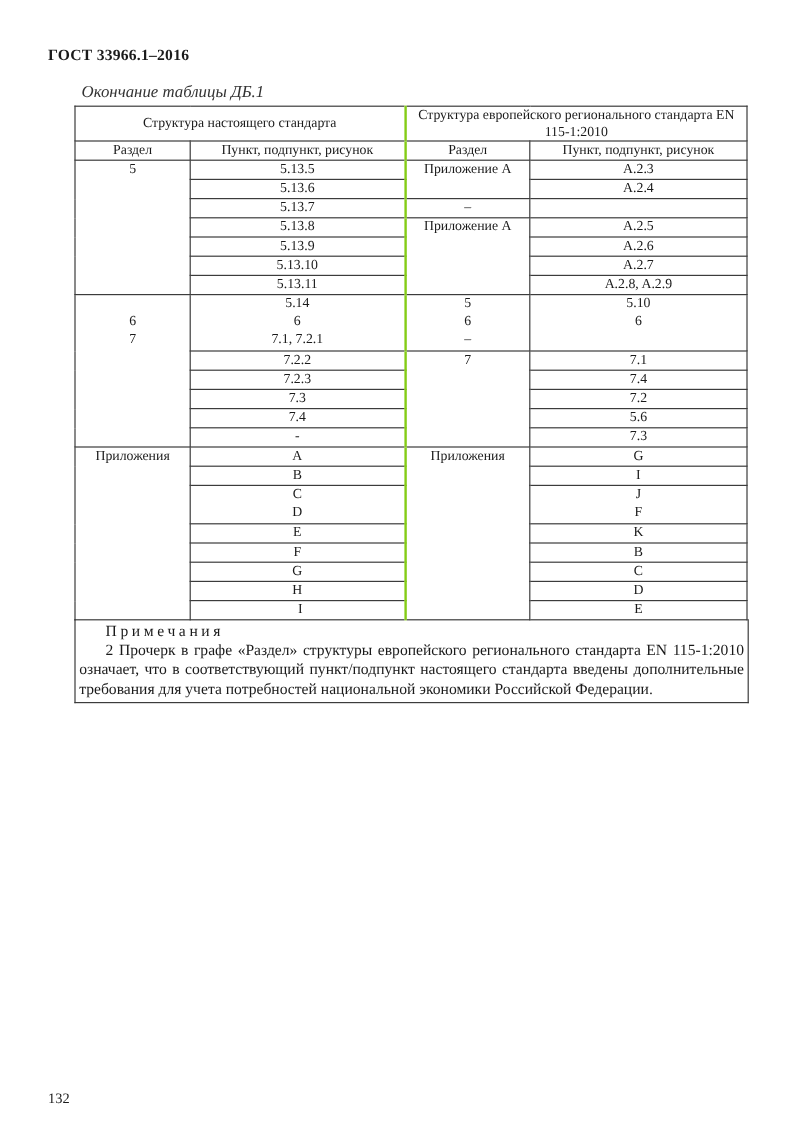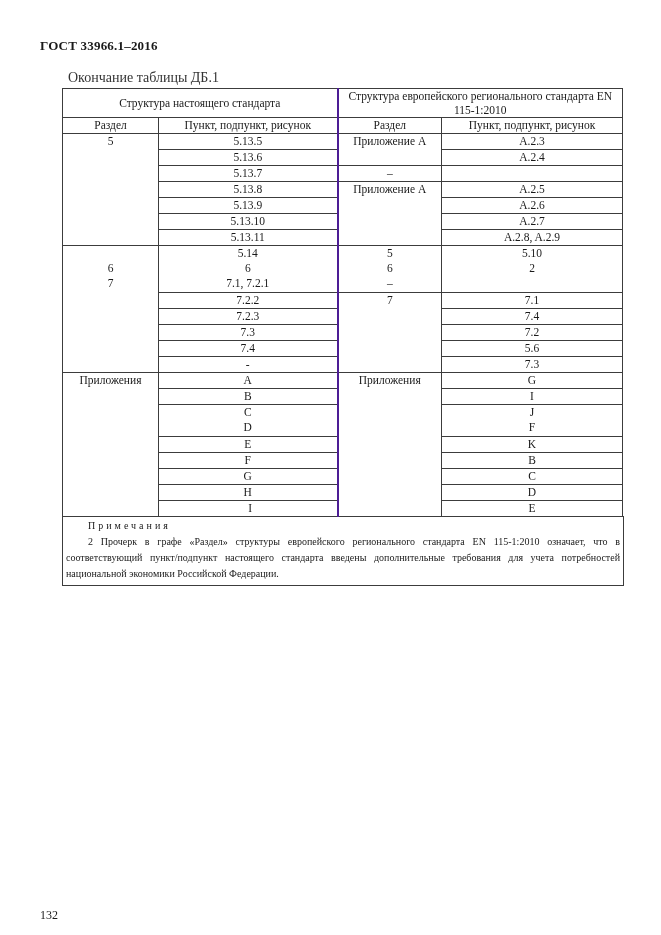--- a/index.html
+++ b/index.html
@@ -1,29 +1,29 @@
 <!DOCTYPE html>
 <html><head>
 <meta charset="utf-8">
 <style>
   html, body { margin: 0; padding: 0; background: #ffffff; }
   body { width: 661px; height: 935px; position: relative; overflow: hidden;
          font-family: "Liberation Serif", "DejaVu Serif", serif; color: #1a1a1a; }
   .doc-header { position: absolute; left: 40px; top: 38px; font-size: 13px; font-weight: bold; letter-spacing: 0.2px; }
-  .caption { position: absolute; left: 68px; top: 70px; font-size: 14px; color: #333; }
+  .caption { position: absolute; left: 68px; top: 70px; font-size: 14px; font-style: italic; color: #333; }
   .tbl { position: absolute; left: 62px; top: 88px; width: 560px; border-collapse: collapse; table-layout: fixed; font-size: 11.5px; padding-left: 16px; }
   .tbl td, .tbl th { border: 1px solid #3c3c3c; padding: 0 3px; line-height: 15px; height: 15px; vertical-align: top; font-weight: normal; overflow: hidden; white-space: nowrap; text-align: center; }
   .tbl th { text-align: center; vertical-align: middle; }
   .tbl .h1 th { height: 28px; }
   .tbl .h1 th.right { line-height: 14px; white-space: normal; }
   .tbl td.center { text-align: center; }
-  .tbl .split { border-left: 2px solid #4c1d95; font-family: Liberation Serif, serif; }
+  .tbl .split { border-left: 2px solid #84cc16; font-family: Liberation Serif, serif; }
   .tbl td.multi { white-space: pre-line; }
   .notes { position: absolute; left: 62px; top: 516px; width: 554px; border: 1px solid #3c3c3c; border-top: none;
-           padding: 2px 3px 3px 3px; font-size: 10px; line-height: 16px; text-align: justify; }
+           padding: 2px 3px 3px 3px; font-size: 13px; line-height: 16px; text-align: justify; }
   .notes .n-title { padding-left: 22px; letter-spacing: 3px; }
   .notes .n-para { text-indent: 22px; margin: 0; }
   .page-num { position: absolute; left: 40px; top: 908px; font-size: 12px; }
 </style>
 </head>
 <body>
 
 <div class="doc-header">ГОСТ 33966.1–2016</div>
 <div class="caption">Окончание таблицы ДБ.1</div>
 
@@ -83,21 +83,21 @@
     <td rowspan="6" class="center multi" style="border-top:none;">
 6
 7</td>
     <td class="multi" style="height:46px;">5.14
 6
 7.1,  7.2.1</td>
     <td class="center split multi" style="height:46px;">5
 6
 –</td>
     <td class="multi" style="height:46px;">5.10
-2
+6
 </td>
   </tr>
 
   <tr>
     <td>7.2.2</td>
     <td rowspan="5" class="center split">7</td>
     <td>7.1</td>
   </tr>
   <tr>
     <td>7.2.3</td>

